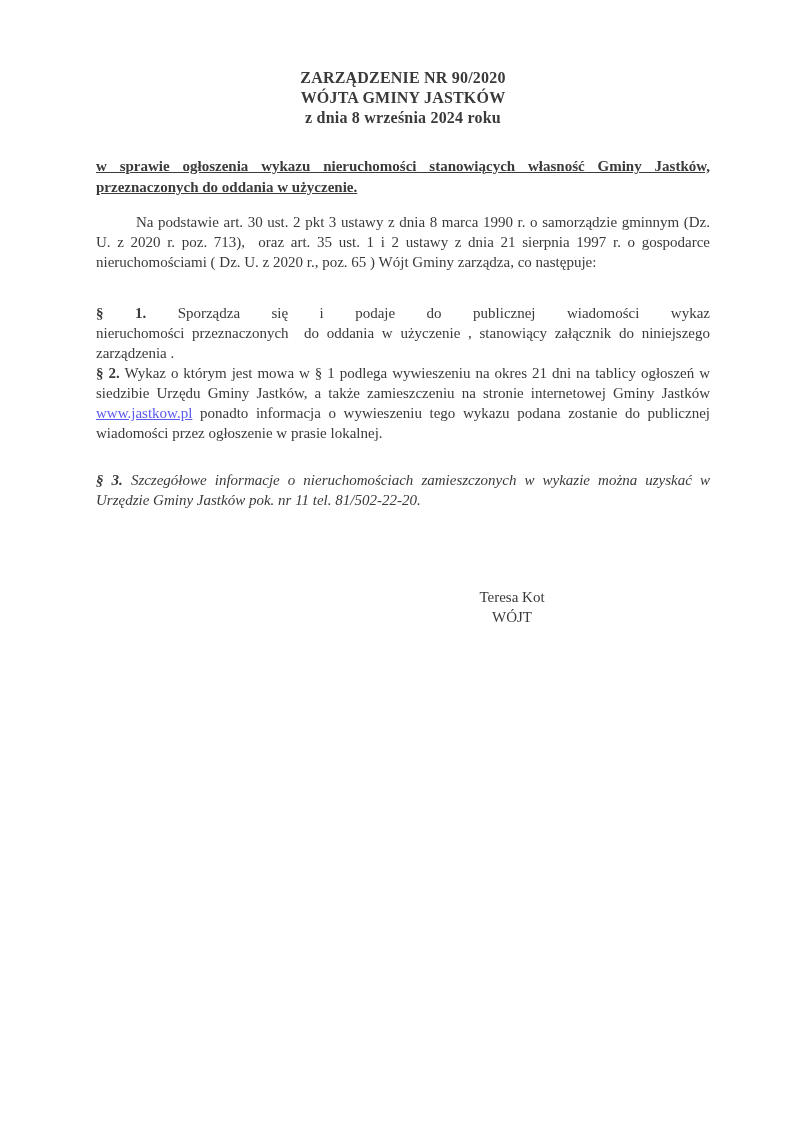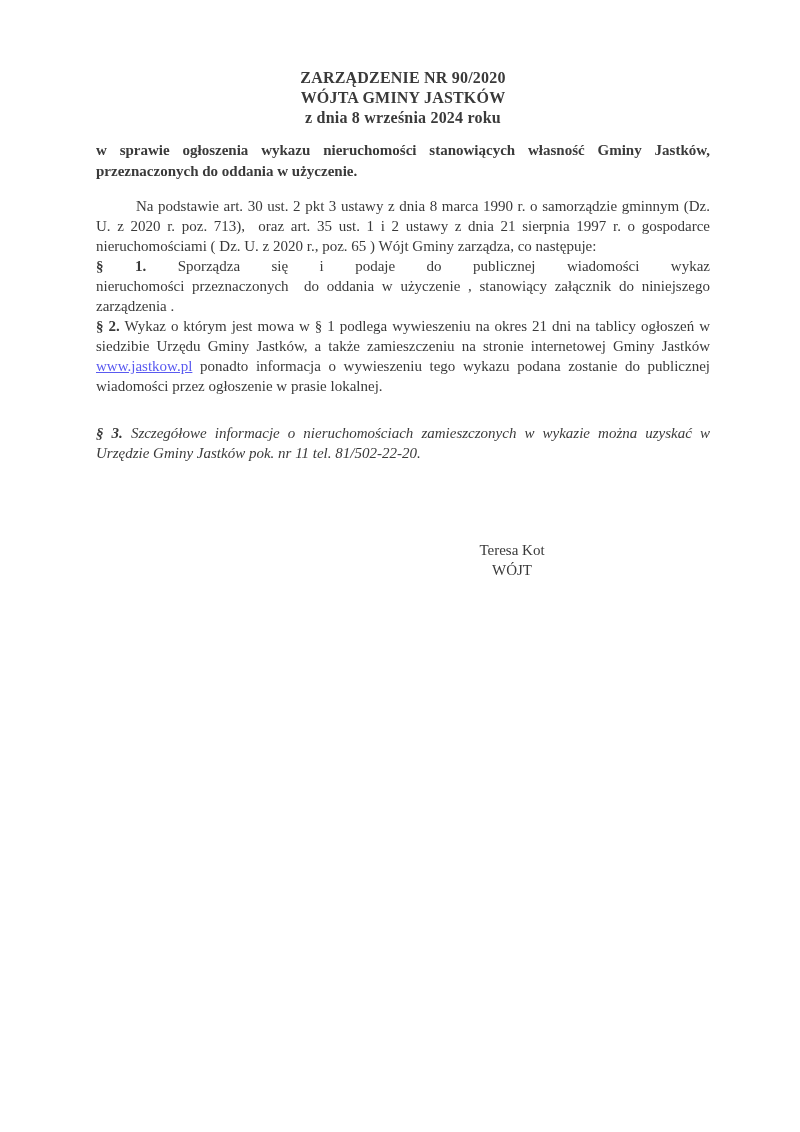--- a/index.html
+++ b/index.html
@@ -25,39 +25,40 @@
   }
   .title-block {
     margin-top: 68px;
     text-align: center;
     font-weight: bold;
     font-size: 16px;
     line-height: 20px;
     letter-spacing: 0.2px;
   }
   .subject {
-    margin-top: 12px;
+    margin-top: 28px;
     font-weight: bold;
     font-size: 15px;
     line-height: 20.5px;
     text-align: justify;
+    text-decoration: underline;
   }
   .preamble {
     margin-top: 15px;
     font-size: 15px;
     line-height: 20px;
     text-align: justify;
     text-indent: 40px;
   }
   p.body-para {
     font-size: 15px;
     line-height: 20px;
     text-align: justify;
   }
-  .s1 { }
+  .s1 { margin-top: 31px; }
   .s1::first-line { word-spacing: 23px; }
   .s2 { }
   .s3 { margin-top: 27px; font-style: italic; }
   .s4 { margin-top: 38px; }
   .para-num { font-weight: bold; }
   a.doc-link {
     color: var(--link-color);
     text-decoration: underline;
     cursor: pointer;
   }

